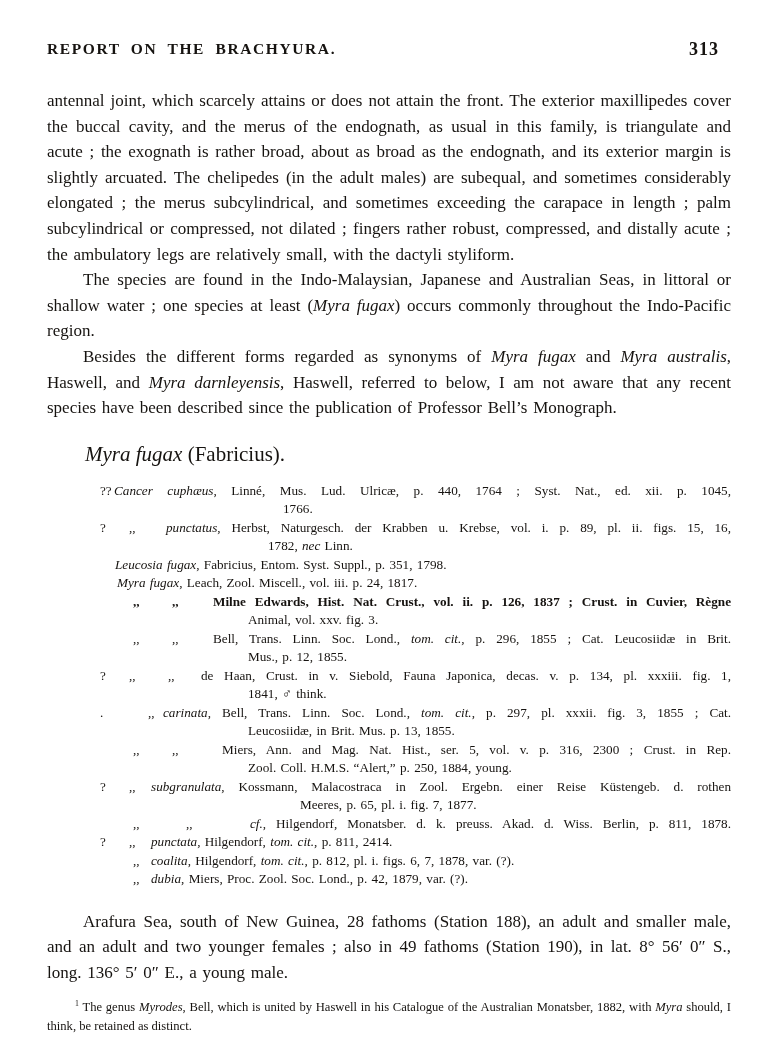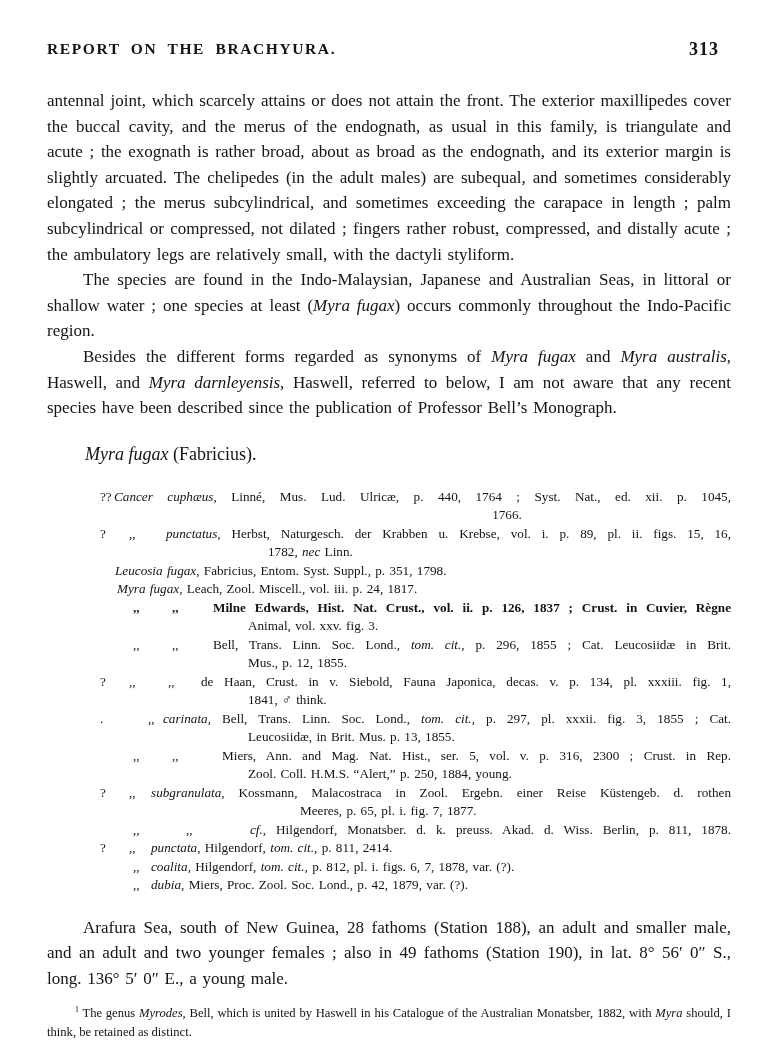--- a/index.html
+++ b/index.html
@@ -36,22 +36,22 @@
   .page-body { margin: 0 45px 0 47px; }
   .para {
     font-size: 17px;
     line-height: 25.6px;
     text-align: justify;
     word-spacing: 1.5px;
   }
   .p-flush { margin-top: 26px; text-indent: 0; }
   .p-indent { text-indent: 36px; }
   .species-heading {
-    margin: 22px 0 23px 38px;
-    font-size: 18px;
+    margin: 22px 0 17px 38px;
+    font-size: 21px;
     line-height: 22px;
     font-family: Liberation Serif, serif;
   }
   .synonymy {
     margin-left: 53px;
     font-size: 13.2px;
     line-height: 18.5px;
     word-spacing: 1px;
   }
   .syn-line { min-height: 18.5px; }
@@ -79,21 +79,21 @@
 
   <div class="page-body">
     <p class="para p-flush"><span>antennal joint, which scarcely attains or does not attain the front. The exterior maxillipedes cover the buccal cavity, and the merus of the endognath, as usual in this family, is triangulate and acute ; the exognath is rather broad, about as broad as the endognath, and its exterior margin is slightly arcuated. The chelipedes (in the adult males) are subequal, and sometimes considerably elongated ; the merus subcylindrical, and sometimes exceeding the carapace in length ; palm subcylindrical or compressed, not dilated ; fingers rather robust, compressed, and distally acute ; the ambulatory legs are relatively small, with the dactyli styliform.</span></p>
     <p class="para p-indent"><span>The species are found in the Indo-Malaysian, Japanese and Australian Seas, in littoral or shallow water ; one species at least (</span><span class="it">Myra fugax</span><span>) occurs commonly throughout the Indo-Pacific region.</span></p>
     <p class="para p-indent"><span>Besides the different forms regarded as synonyms of </span><span class="it">Myra fugax</span><span> and </span><span class="it">Myra australis</span><span>, Haswell, and </span><span class="it">Myra darnleyensis</span><span>, Haswell, referred to below, I am not aware that any recent species have been described since the publication of Professor Bell’s Monograph.</span></p>
 
     <div class="species-heading"><span class="it">Myra fugax</span><span> (Fabricius).</span></div>
 
     <div class="synonymy">
         <div class="syn-line just"><span class="col" style="width: 14px;">??</span><span class="it">Cancer cuphæus</span><span>, Linné, Mus. Lud. Ulricæ, p. 440, 1764 ; Syst. Nat., ed. xii. p. 1045,</span></div>
-        <div class="syn-line" style="padding-left: 183px; text-align: center;"><span>1766.</span></div>
+        <div class="syn-line" style="padding-left: 183px;"><span>1766.</span></div>
         <div class="syn-line just"><span class="col" style="width: 29px;">?</span><span class="col" style="width: 37px;">,,</span><span class="it">punctatus</span><span>, Herbst, Naturgesch. der Krabben u. Krebse, vol. i. p. 89, pl. ii. figs. 15, 16,</span></div>
         <div class="syn-line" style="padding-left: 168px;"><span>1782, </span><span class="it">nec</span><span> Linn.</span></div>
         <div class="syn-line" style="padding-left: 15px;"><span class="it">Leucosia fugax</span><span>, Fabricius, Entom. Syst. Suppl., p. 351, 1798.</span></div>
         <div class="syn-line" style="padding-left: 17px;"><span class="it">Myra fugax</span><span>, Leach, Zool. Miscell., vol. iii. p. 24, 1817.</span></div>
         <div class="syn-line just" style="padding-left: 33px; font-weight: bold;"><span class="col" style="width: 39px;">,,</span><span class="col" style="width: 41px;">,,</span><span>Milne Edwards, Hist. Nat. Crust., vol. ii. p. 126, 1837 ; Crust. in Cuvier, Règne</span></div>
         <div class="syn-line" style="padding-left: 148px;"><span>Animal, vol. xxv. fig. 3.</span></div>
         <div class="syn-line just" style="padding-left: 33px;"><span class="col" style="width: 39px;">,,</span><span class="col" style="width: 41px;">,,</span><span>Bell, Trans. Linn. Soc. Lond., </span><span class="it">tom. cit.</span><span>, p. 296, 1855 ; Cat. Leucosiidæ in Brit.</span></div>
         <div class="syn-line" style="padding-left: 148px;"><span>Mus., p. 12, 1855.</span></div>
         <div class="syn-line just"><span class="col" style="width: 29px;">?</span><span class="col" style="width: 39px;">,,</span><span class="col" style="width: 33px;">,,</span><span>de Haan, Crust. in v. Siebold, Fauna Japonica, decas. v. p. 134, pl. xxxiii. fig. 1,</span></div>
         <div class="syn-line" style="padding-left: 148px;"><span>1841, ♂ think.</span></div>

